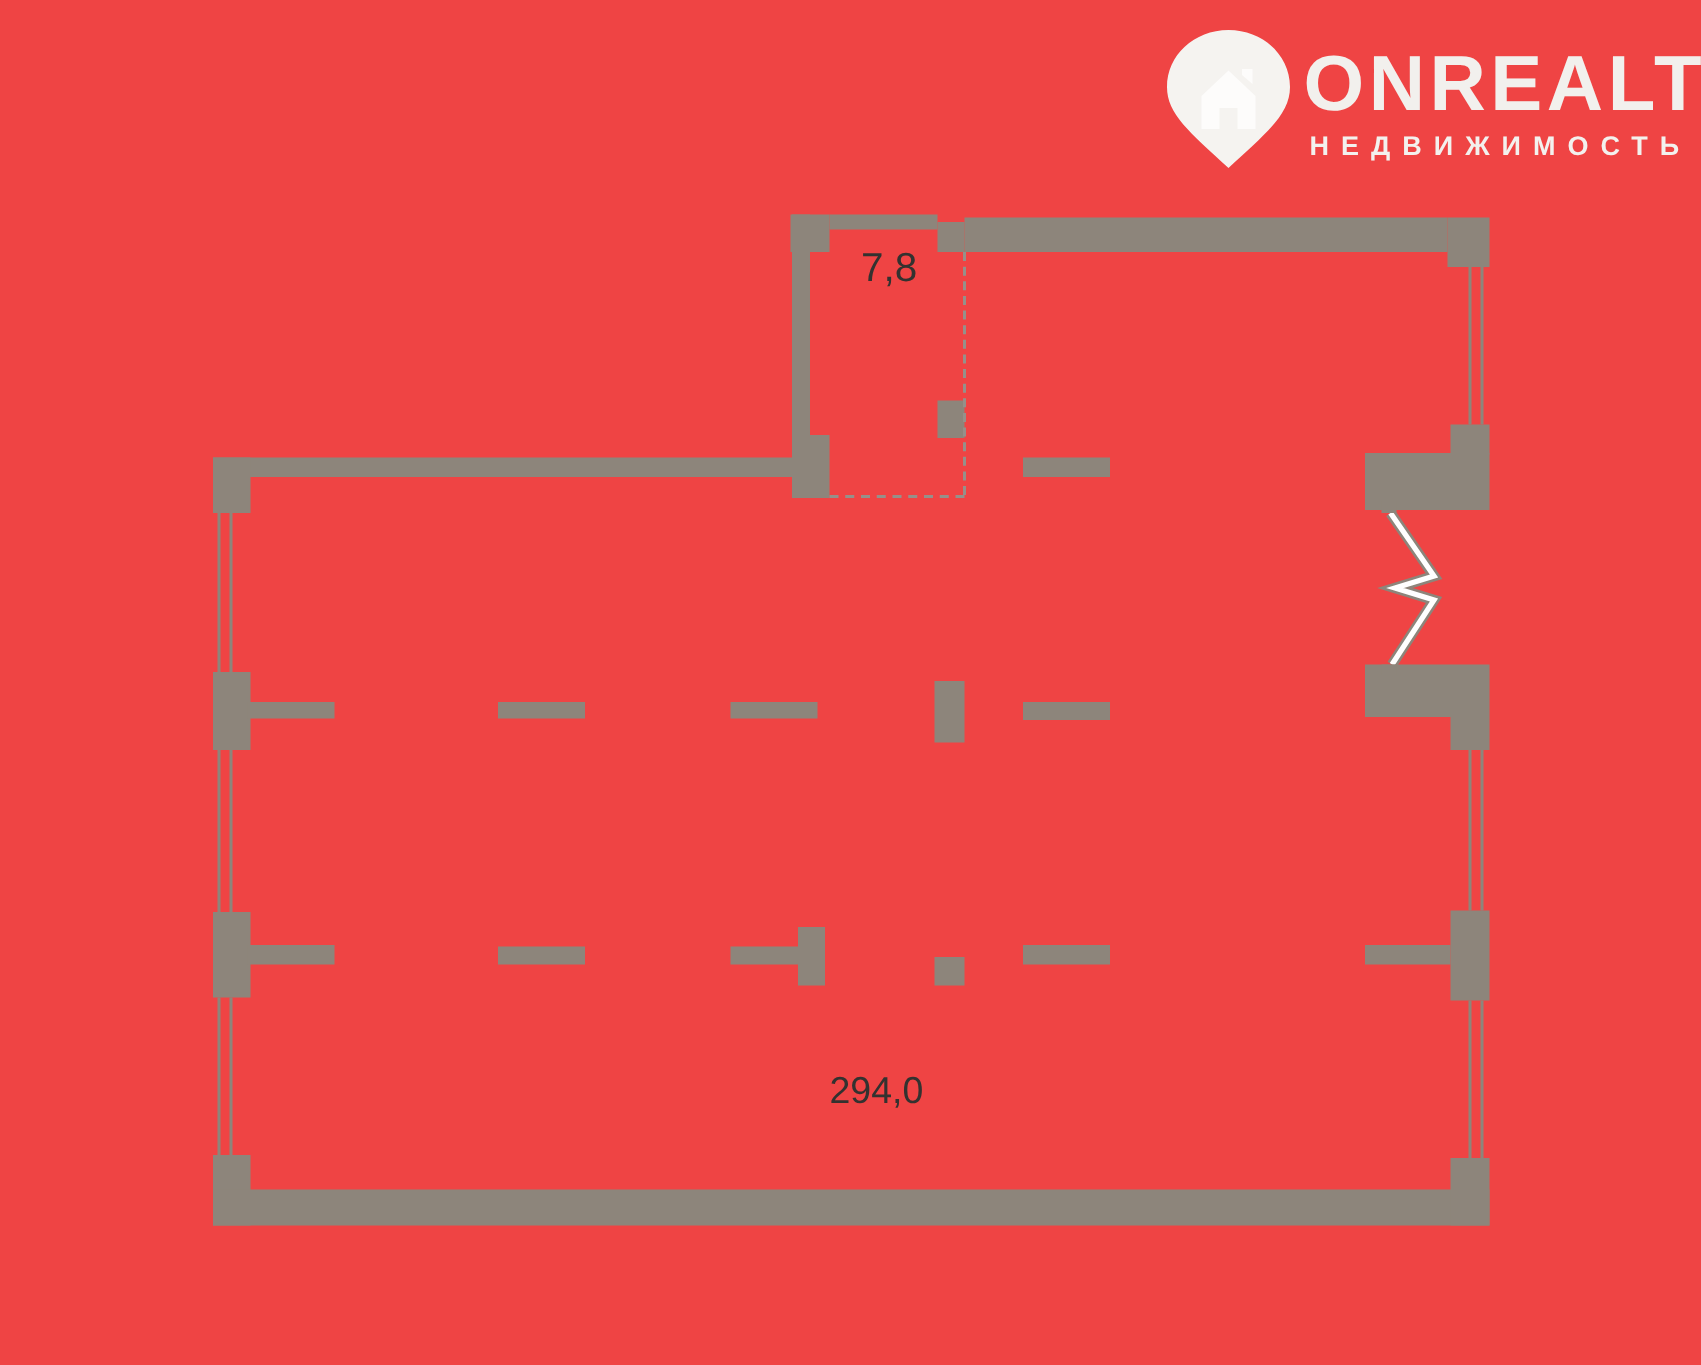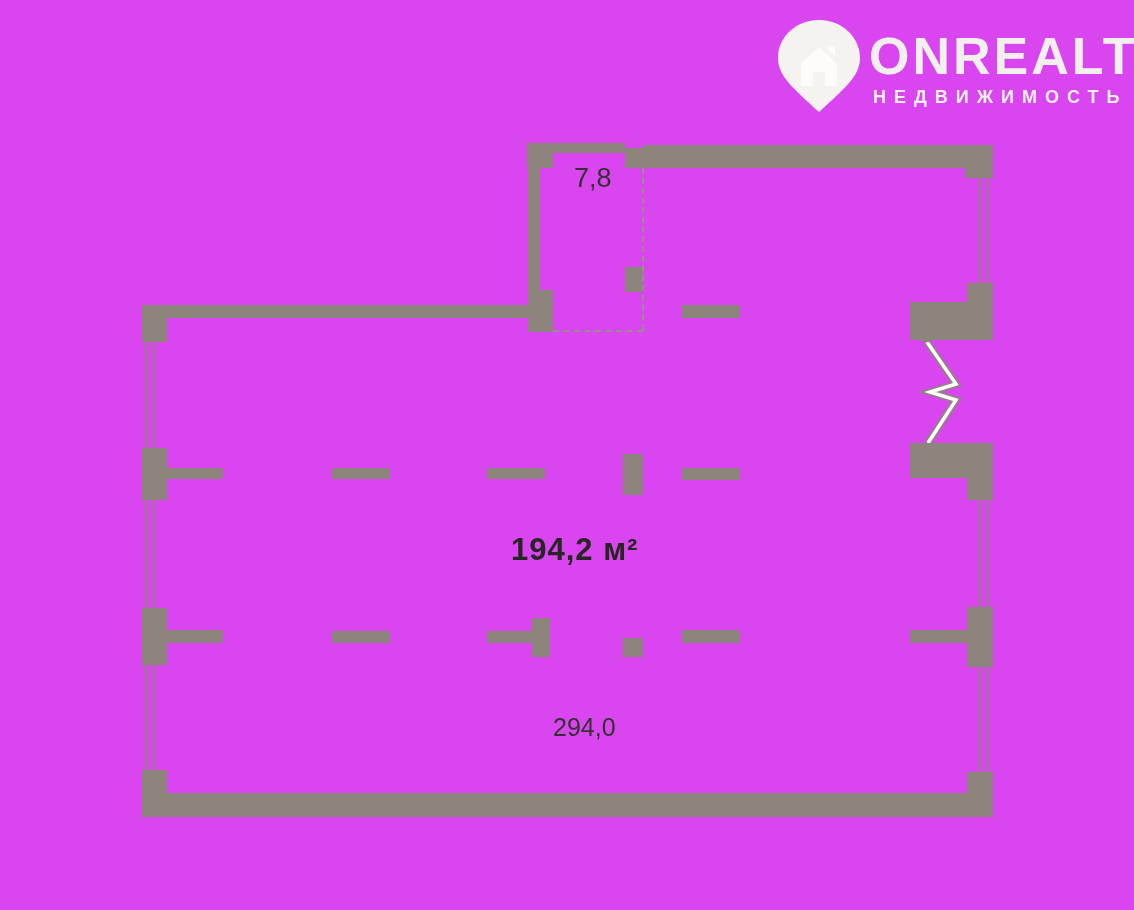--- a/index.html
+++ b/index.html
@@ -1,18 +1,18 @@
 <!DOCTYPE html>
 <html style="--wall: #8d857b; --dash: #96908a;"><head>
 <meta charset="utf-8">
 <style>
   html,body{margin:0;padding:0;background:#ffffff;}
   body{font-family:"Liberation Sans", sans-serif;}
   .canvas{
-    position:relative;width:1134px;height:910px;background:#d946ef;overflow:hidden;
+    position:relative;width:1134px;height:910px;background:#ef4444;overflow:hidden;
   }
   
   .watermark{
     position:absolute;left:775px;top:18px;display:flex;align-items:flex-start;
     user-select:none;pointer-events:none;
   }
   .wm-pin{width:88px;height:96px;flex:0 0 auto;}
   .wm-text{margin-left:6px;display:flex;flex-direction:column;}
   .wm-brand{
     font-size:52px;font-weight:800;letter-spacing:3px;line-height:1.0;
@@ -53,21 +53,20 @@
   </div>
 
   <div class="plan">
 
     <svg class="zigzag-svg" width="1134" height="910" viewBox="0 0 1134 910">
       <polyline fill="none" stroke="#8d857b" stroke-width="7" stroke-linejoin="miter" points="927,342 956,384 930,392 956,400 928,443"></polyline>
       <polyline fill="none" stroke="#ffffff" stroke-width="3.5" stroke-linejoin="miter" points="927,342 956,384 930,392 956,400 928,443"></polyline>
     </svg>
 
     <div class="lbl lbl-room78">7,8</div>
-    <div class="lbl lbl-total">194,2 м²</div>
     <div class="lbl lbl-186">294,0</div>
   <div class="wall" style="left: 527px; top: 143px; width: 26px; height: 25px;"></div>
       <div class="wall" style="left: 553px; top: 143px; width: 72px; height: 10px;"></div>
       <div class="wall" style="left: 625px; top: 148px; width: 18px; height: 20px;"></div>
       <div class="wall" style="left: 643px; top: 145px; width: 322px; height: 23px;"></div>
       <div class="wall" style="left: 965px; top: 145px; width: 28px; height: 33px;"></div>
       <div class="wall" style="left: 528px; top: 143px; width: 12px; height: 162px;"></div>
       <div class="wall" style="left: 528px; top: 290px; width: 25px; height: 42px;"></div>
       <div class="wall" style="left: 625px; top: 267px; width: 18px; height: 25px;"></div>
       <div class="wall" style="left: 142px; top: 305px; width: 386px; height: 13px;"></div>

